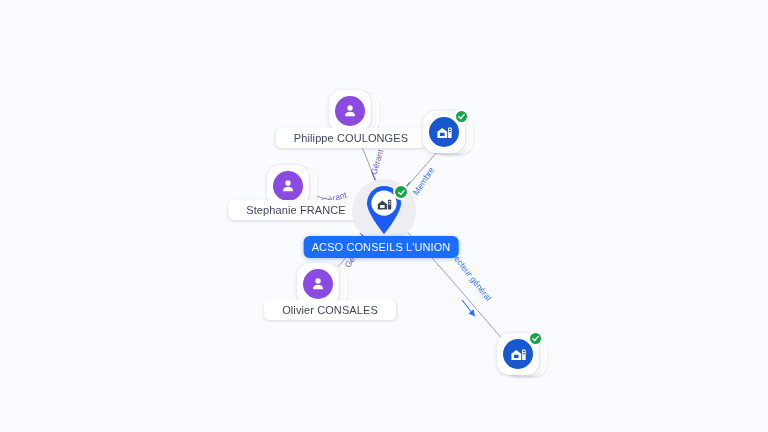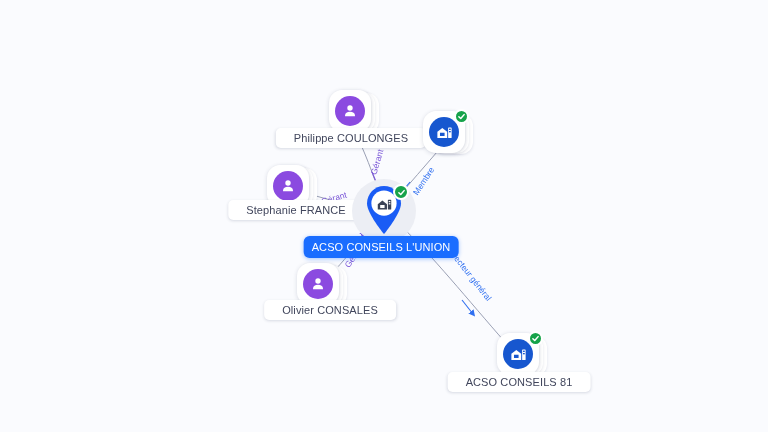--- a/index.html
+++ b/index.html
@@ -309,21 +309,20 @@
           <rect x="17.7" y="10.1" width="2.2" height="1.7" fill="#1757cf"></rect>
         </svg>
       </div>
       <div class="check-badge">
         <svg width="9" height="9" viewBox="0 0 24 24" fill="none" stroke="#ffffff" stroke-width="4" stroke-linecap="round" stroke-linejoin="round">
           <path d="M5 12.5 L10 17.5 L19 7"></path>
         </svg>
       </div>
     </div>
   </div>
-  <div class="label" style="left:519px; top:372px;">ACSO CONSEILS 81</div>
 
   <div class="node" style="left:384px; top:211px;">
     <div class="pin-wrap">
       <div class="pin-halo"></div>
       <svg class="pin-shape" viewBox="0 0 38 50" xmlns="http://www.w3.org/2000/svg">
         <path d="M19 49 C 19 49 36 28.5 36 18.4 C 36 8.8 28.4 1 19 1 C 9.6 1 2 8.8 2 18.4 C 2 28.5 19 49 19 49 Z" fill="#1a5cf5"></path>
         <circle cx="19" cy="18.2" r="12.6" fill="#ffffff"></circle>
       </svg>
       <div class="pin-inner-icon">
         <svg width="17" height="17" viewBox="0 0 24 24">

